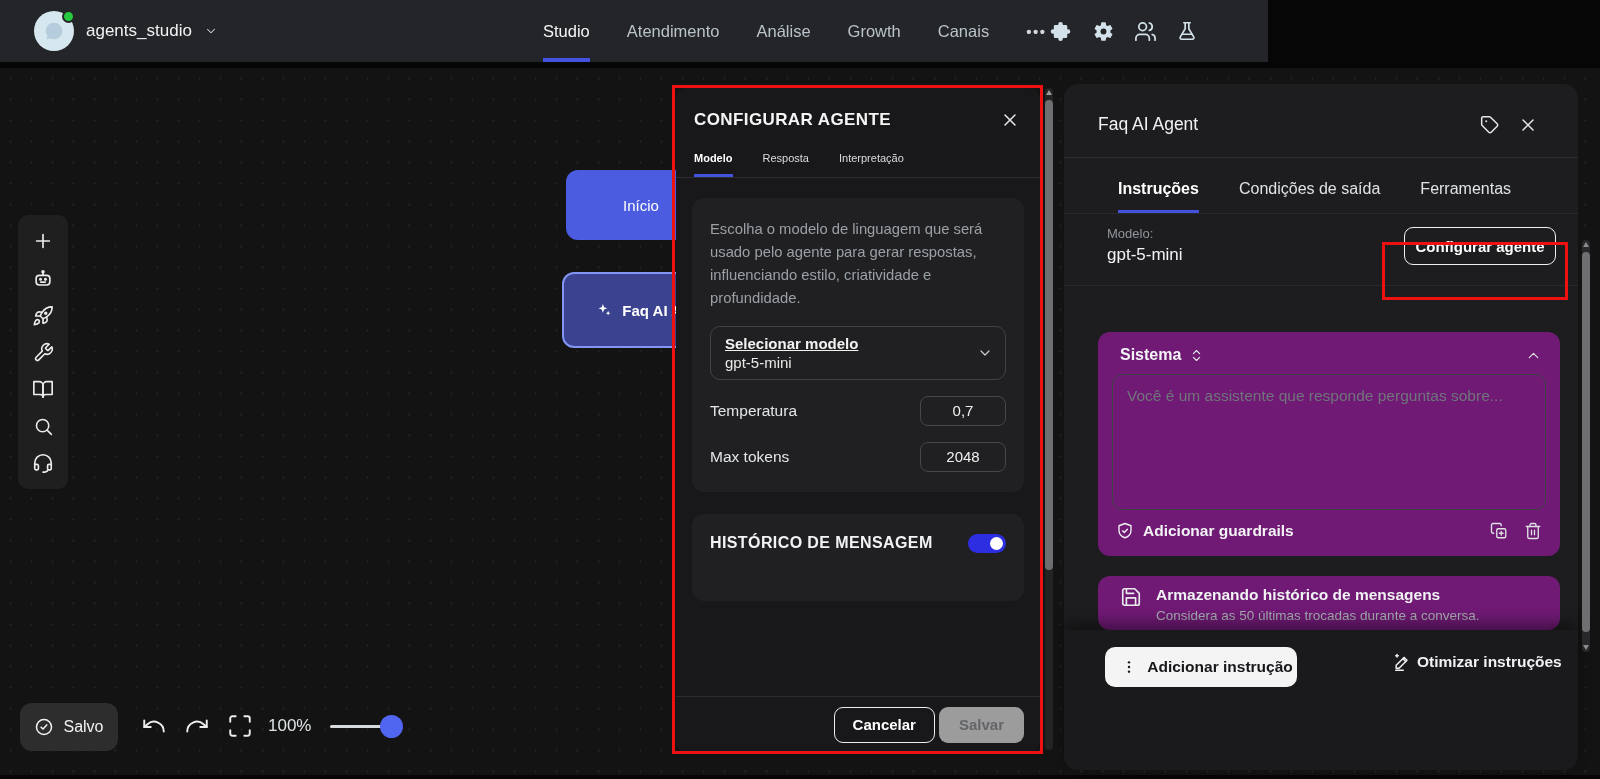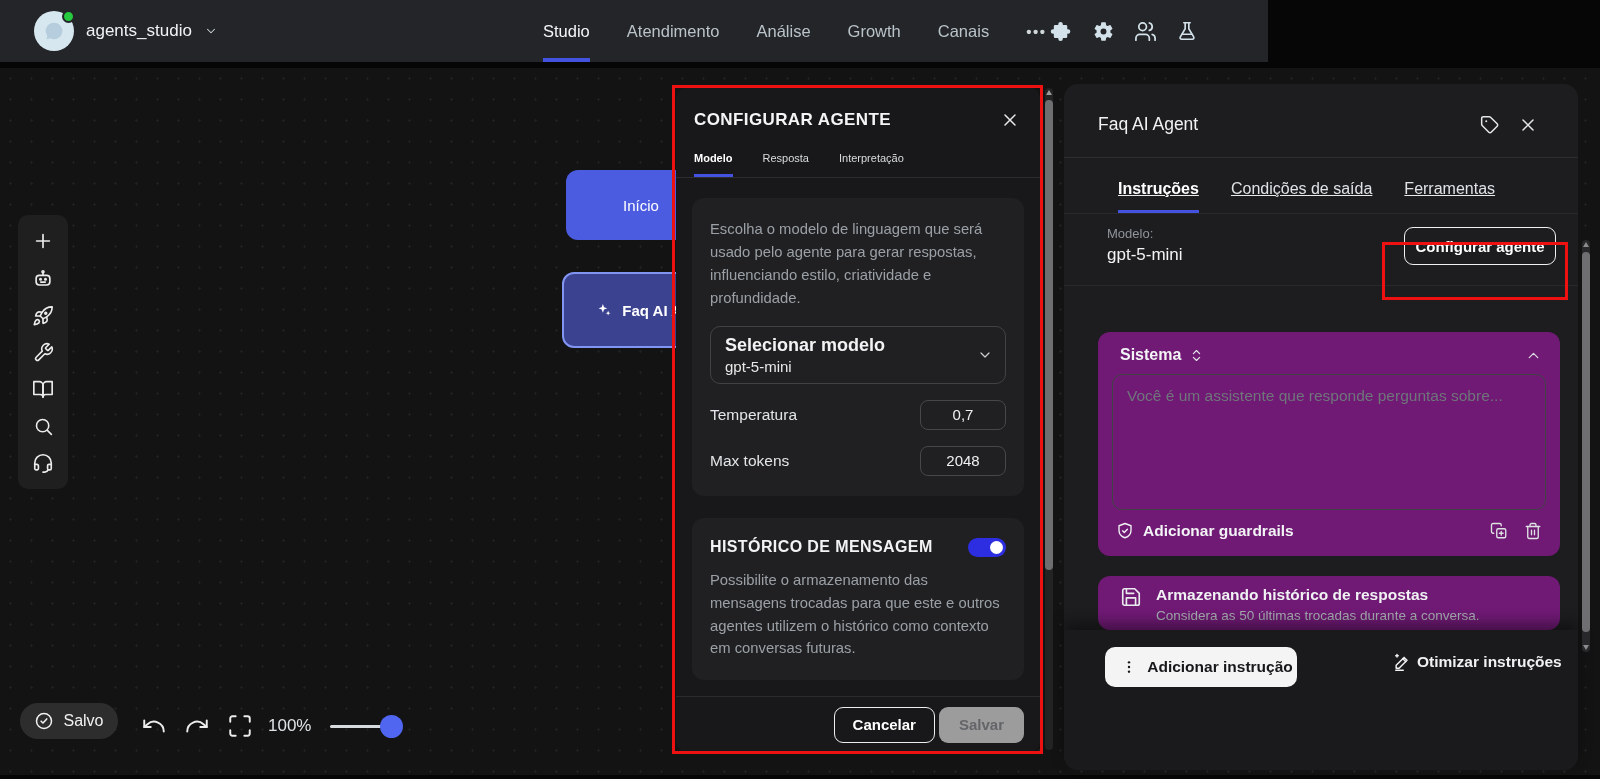--- a/index.html
+++ b/index.html
@@ -33,49 +33,49 @@
   .node-agent { position:absolute; left:562px; top:204px; width:185px; height:76px; background:#3b428f;
                 border:2px solid #8295f2; border-radius:12px; display:flex; align-items:center; justify-content:center;
                 gap:9px; color:#fff; font-size:15px; font-weight:bold; cursor:pointer; }
 
   
   .left-toolbar { position:absolute; left:18px; top:215px; width:50px; height:274px; background:#1f1f20; border-radius:10px;
                   display:flex; flex-direction:column; align-items:center; justify-content:space-evenly; z-index:3; color:#ececec; }
   .tool-btn { background:none; border:none; color:#ececec; cursor:pointer; padding:0; display:flex; }
 
   
-  .saved-pill { position:absolute; left:20px; top:703px; width:98px; height:36px; background:#2d2d2e; border-radius:18px;
+  .saved-pill { position:absolute; left:20px; top:703px; width:98px; height:48px; background:#2d2d2e; border-radius:12px;
                 display:flex; align-items:center; justify-content:center; gap:9px; font-size:16px; color:#f2f2f2; z-index:4; cursor:pointer; }
   .ctl-btn { position:absolute; top:713px; background:none; border:none; color:#ececec; cursor:pointer; z-index:4; }
   .zoom-label { position:absolute; left:268px; top:716px; font-size:17px; color:#dfe3e6; z-index:4; }
   .zoom-slider { position:absolute; left:330px; top:725px; width:66px; height:3px; background:#d7dbde; border-radius:2px; z-index:4; cursor:pointer; }
   .zoom-thumb { position:absolute; left:50px; top:-10px; width:23px; height:23px; border-radius:50%; background:#5066f0; cursor:grab; }
 
   
   .modal { position:absolute; left:676px; top:88px; width:364px; height:664px; background:#18181a; border-radius:10px;
            z-index:10; display:flex; flex-direction:column; }
   .modal-header { display:flex; align-items:center; justify-content:space-between; padding:22px 20px 12px 18px; }
   .modal-title { font-size:17px; font-weight:bold; letter-spacing:.4px; color:#f5f5f6; }
   .x-btn { background:none; border:none; color:#e8e8e8; cursor:pointer; padding:0; }
   .modal-tabs { display:flex; gap:30px; padding:10px 18px 0 18px; border-bottom:1px solid #2d2d2f; }
   .mtab { padding-bottom:10px; font-size:11px; color:#d9dcde; border-bottom:3px solid transparent; cursor:pointer; }
   .mtab.active { color:#ffffff; font-weight:bold; border-bottom-color:#4353e0; }
   .modal-body { flex:1; padding:20px 16px 0 16px; overflow:hidden; }
   .mcard { background:#202022; border-radius:12px; padding:20px 18px; margin-bottom:22px; }
   .mcard h3 { font-size:16px; font-weight:bold; letter-spacing:.4px; color:#f2f3f4; margin-bottom:12px; }
   .mcard p { font-size:14.8px; line-height:1.55; color:#9aa0a6; }
   .select-box { margin-top:16px; border:1px solid #424246; border-radius:10px; padding:8px 14px; position:relative; cursor:pointer; }
-  .sel-label { font-size:18px; font-weight:bold; color:#f2f2f2; margin-bottom:2px; }
+  .sel-label { font-size:15px; font-weight:bold; color:#f2f2f2; margin-bottom:2px;text-decoration:underline; }
   .sel-value { font-size:15px; color:#e8e8e8; }
   .select-box .chev { position:absolute; right:12px; top:50%; transform:translateY(-50%); color:#cfcfcf; }
   .num-row { display:flex; align-items:center; justify-content:space-between; margin-top:16px; }
   .num-row span { font-size:15.5px; color:#e3e6e8; }
   .num-row input { width:86px; height:30px; background:transparent; border:1px solid #46474b; border-radius:8px;
                    color:#f0f0f0; font-size:15px; text-align:center; font-family:inherit; }
-  .hist-head { display:flex; align-items:center; justify-content:space-between; margin-bottom:12px; }
+  .hist-head { display:flex; align-items:center; justify-content:space-between; margin-bottom:28px; }
   .hist-head h3 { margin-bottom:0; }
   .toggle { width:38px; height:19px; border-radius:10px; background:#2d2de2; position:relative; cursor:pointer; flex:0 0 auto; }
   .toggle .knob { position:absolute; right:3px; top:3px; width:13px; height:13px; border-radius:50%; background:#fff; }
   .modal-footer { height:56px; border-top:1px solid #2b2b2d; display:flex; align-items:center; justify-content:flex-end; gap:4px; padding:0 16px; }
   .btn-cancel { height:36px; padding:0 18px; border-radius:9px; background:transparent; border:1.5px solid #eceff1;
                 color:#ffffff; font-weight:bold; font-size:15px; cursor:pointer; font-family:inherit; }
   .btn-save { height:36px; padding:0 20px; border-radius:9px; background:#9c9c9c; border:none; color:#636569;
               font-weight:bold; font-size:15px; cursor:pointer; font-family:inherit; }
 
   .modal-scrollbar { position:absolute; left:1045px; top:88px; width:8px; height:662px; background:#232324; border-radius:4px; z-index:11; }
@@ -86,21 +86,21 @@
   .annotation { position:absolute; border:3px solid #ee1111; z-index:40; pointer-events:none; }
   .ann-modal { left:672px; top:85px; width:371px; height:669px; }
   .ann-config { left:1382px; top:242px; width:186px; height:58px; }
 
   
   .panel { position:absolute; left:1064px; top:84px; width:514px; height:686px; background:#1d1d1f; border-radius:14px; z-index:5; }
   .panel-header { display:flex; align-items:center; justify-content:space-between; padding:30px 40px 0 34px; }
   .panel-title { font-size:17.5px; color:#f0f1f3; }
   .panel-header-icons { display:flex; gap:18px; color:#e4e7e9; }
   .panel-divider { margin:22px 0 0 0; border-bottom:1px solid #2e2e30; }
-  .panel-tabs { display:flex; gap:32px; padding:22px 0 0 54px;text-decoration:underline; }
+  .panel-tabs { display:flex; gap:40px; padding:22px 0 0 54px; }
   .ptab { font-size:16px; color:#dfe3e5; padding-bottom:12px; border-bottom:3px solid transparent; cursor:pointer; }
   .ptab.active { color:#ffffff; font-weight:bold; border-bottom-color:#4353e0; }
   .model-row { position:relative; height:73px; border-top:1px solid #29292b; border-bottom:1px solid #29292b; padding:12px 0 0 43px; }
   .model-label { font-size:13px; color:#8f959b; }
   .model-value { font-size:17px; color:#f2f3f5; margin-top:4px; }
   .btn-config { position:absolute; right:22px; top:13px; height:38px; width:152px; border-radius:9px; background:transparent;
                 border:1.5px solid #eef0f2; color:#ffffff; font-weight:bold; font-size:15px; cursor:pointer; font-family:inherit; }
   .pcard { position:absolute; left:34px; width:462px; background:#701a75; border-radius:12px; }
   .sys-card { top:248px; height:224px; }
   .sys-head { display:flex; align-items:center; justify-content:space-between; padding:14px 18px 10px 22px; }
@@ -318,21 +318,20 @@
         <input value="2048" style="">
       </div>
     </section>
     <section class="mcard">
       <div class="hist-head">
         <h3>HISTÓRICO DE MENSAGEM</h3>
         <div class="toggle">
             <i class="knob"></i>
           </div>
       </div>
-      <p>Possibilite o armazenamento das mensagens trocadas para que este e outros agentes utilizem o histórico como contexto em conversas futuras.</p>
     </section>
   </div>
   <div class="modal-footer">
     <button class="btn-cancel">Cancelar</button>
     <button class="btn-save">Salvar</button>
   </div>
 </section>
 
 <div class="modal-scrollbar">
   <i class="sb-arrow-up"></i>
@@ -411,21 +410,21 @@
   </div>
 
   <div class="pcard store-card">
     <div class="store-row">
       <svg class="ic" width="22" height="22" viewBox="0 0 24 24">
         <path d="M19 21H5a2 2 0 0 1-2-2V5a2 2 0 0 1 2-2h11l5 5v11a2 2 0 0 1-2 2z"></path>
           <path d="M17 21v-8H7v8"></path>
           <path d="M7 3v5h8"></path>
       </svg>
       <div>
-        <div class="store-title">Armazenando histórico de respostas</div>
+        <div class="store-title">Armazenando histórico de mensagens</div>
         <div class="store-sub">Considera as 50 últimas trocadas durante a conversa.</div>
       </div>
     </div>
   </div>
 
   <div class="panel-footer">
     <button class="btn-add-instruction">
       <svg class="icf" width="16" height="16" viewBox="0 0 24 24">
         <circle cx="12" cy="5" r="1.8"></circle>
           <circle cx="12" cy="12" r="1.8"></circle>

